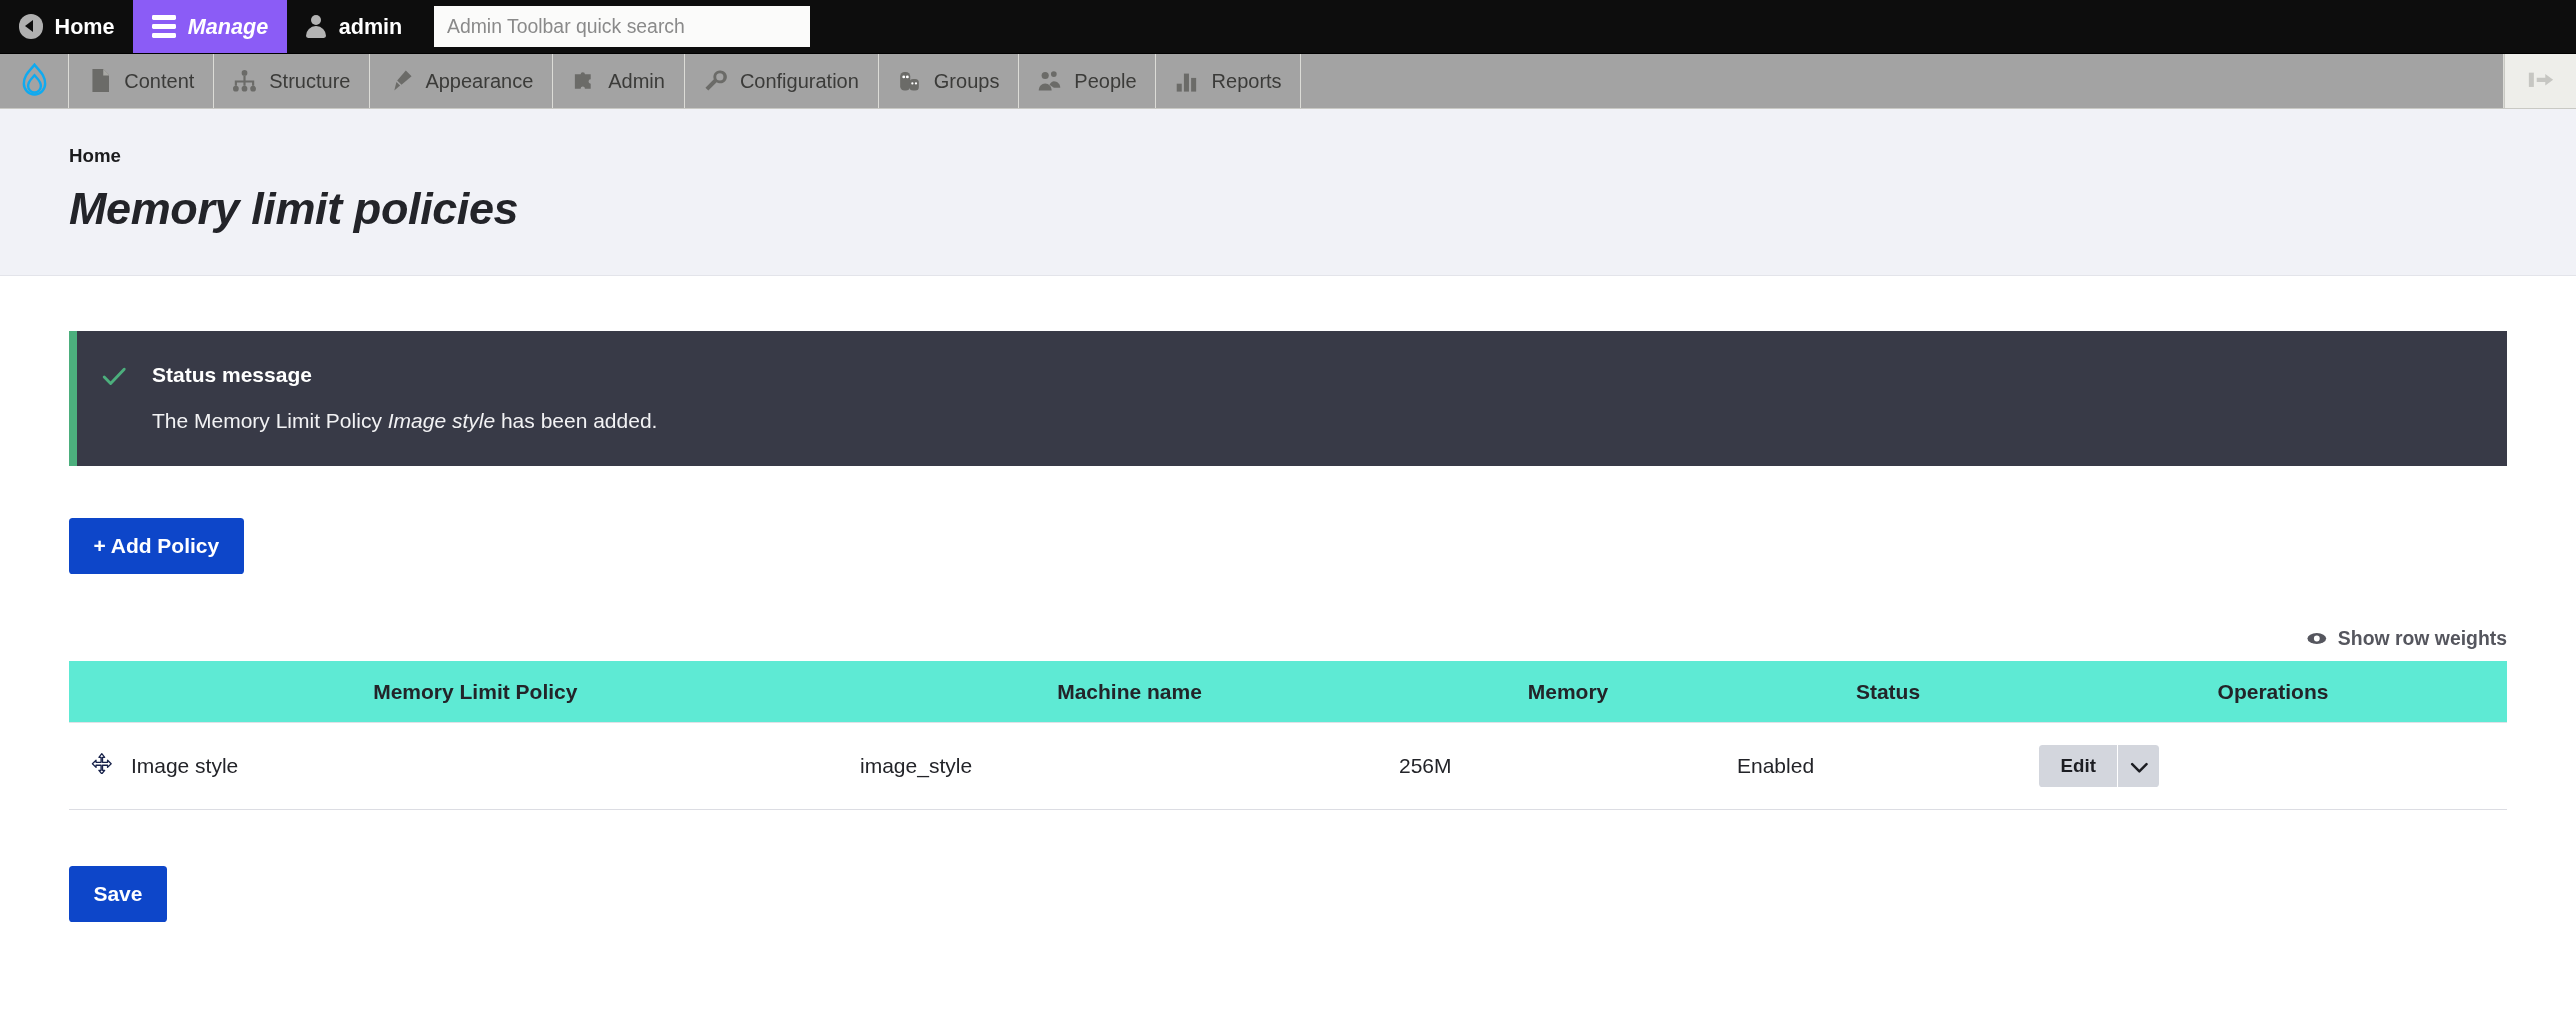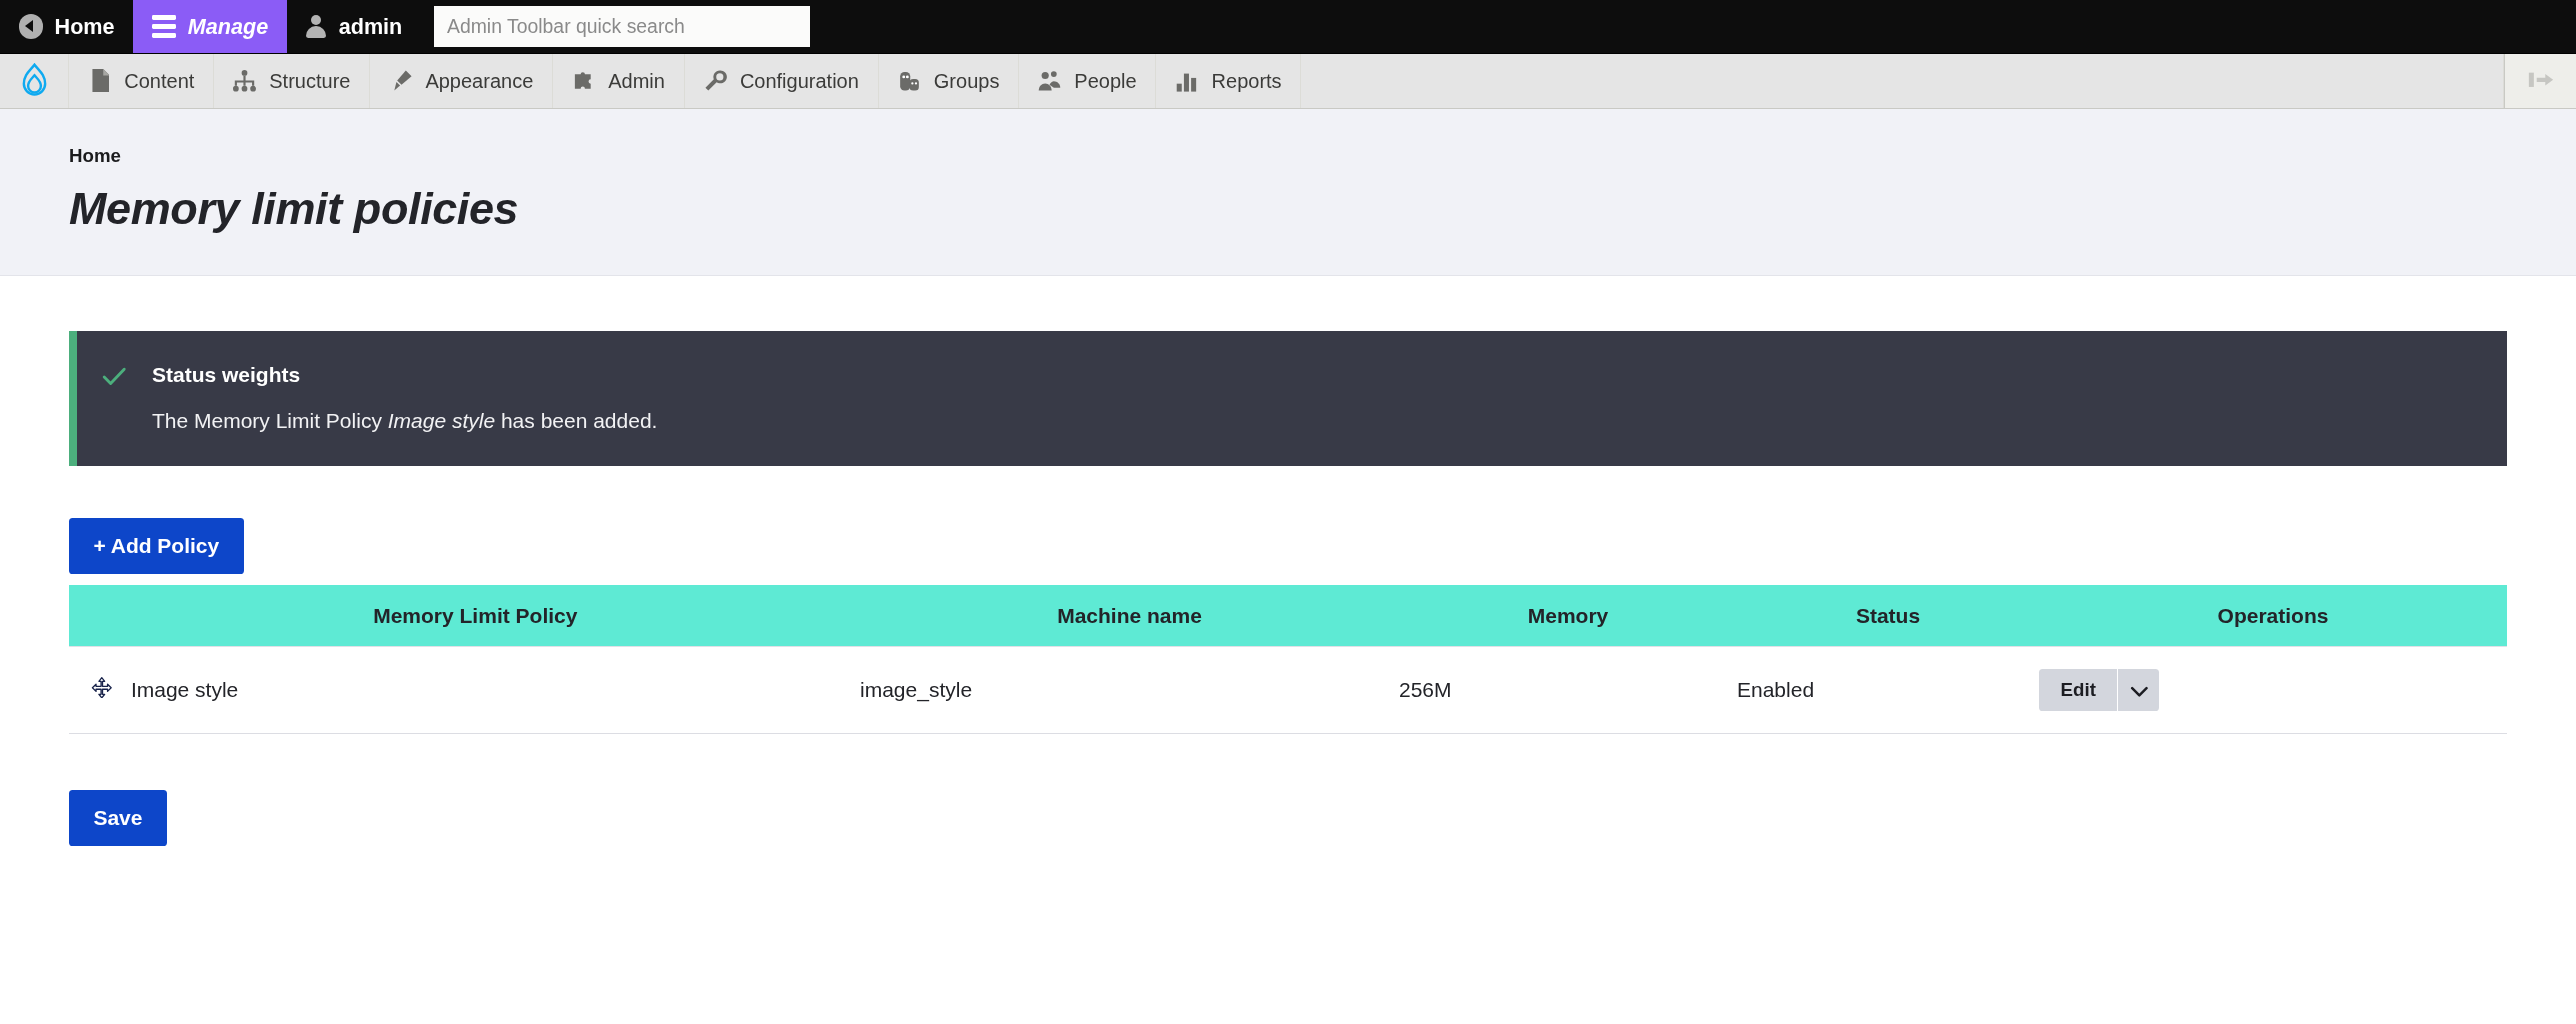--- a/index.html
+++ b/index.html
@@ -85,21 +85,21 @@
     font-family: "Liberation Sans", sans-serif;
     font-size: 19.4px;
     color: #333;
     padding: 0 13px;
   }
   .tb-search::placeholder { color: #8a8a8a; }
 
   
   .toolbar-menu {
     height: 55px;
-    background: #e5e5e5;
+    background: #a3a3a3;
     display: flex;
     align-items: stretch;
     border-bottom: 0.7px solid #c9c9c4;
     position: relative;
     justify-content: flex-end;
   }
   .menu-logo {
     width: 69px;
     display: flex; align-items: center; justify-content: center;
     border-right: 0.7px solid #dcdcd7;
@@ -422,29 +422,40 @@
 
 <div class="main">
 
   <div class="status-message">
     <div class="sm-check">
       <svg width="24.4" height="20" viewBox="0 0 34 28">
         <path d="M3 14 L12 23 L31 3" stroke="#4caf7d" stroke-width="4" fill="none" stroke-linecap="round" stroke-linejoin="round"></path>
       </svg>
     </div>
     <div class="sm-body">
-      <div class="sm-title">Status weights</div>
+      <div class="sm-title">Status message</div>
       <div class="sm-text"><span>The Memory Limit Policy </span><em>Image style</em><span> has been added.</span></div>
     </div>
   </div>
 
   <div class="add-policy-wrap">
     <button class="btn-primary">+ Add Policy</button>
   </div>
 
+  <div class="row-weights-wrap">
+    <a class="row-weights">
+      <span>
+        <svg width="21.6" height="13" viewBox="0 0 30 18">
+          <ellipse cx="15" cy="9" rx="13" ry="7.5" fill="#55565e"></ellipse>
+          <circle cx="15" cy="9" r="4" fill="#ffffff"></circle>
+        </svg>
+      </span>
+      <span>Show row weights</span>
+    </a>
+  </div>
 
   <table class="policy-table">
     <thead>
       <tr>
         <th class="col-policy">Memory Limit Policy</th>
         <th class="col-machine">Machine name</th>
         <th class="col-memory">Memory</th>
         <th class="col-status">Status</th>
         <th class="col-ops">Operations</th>
       </tr>

